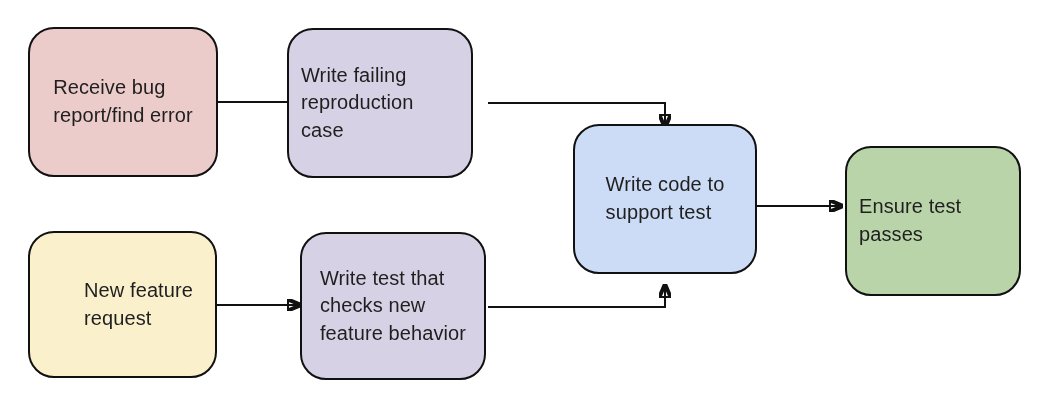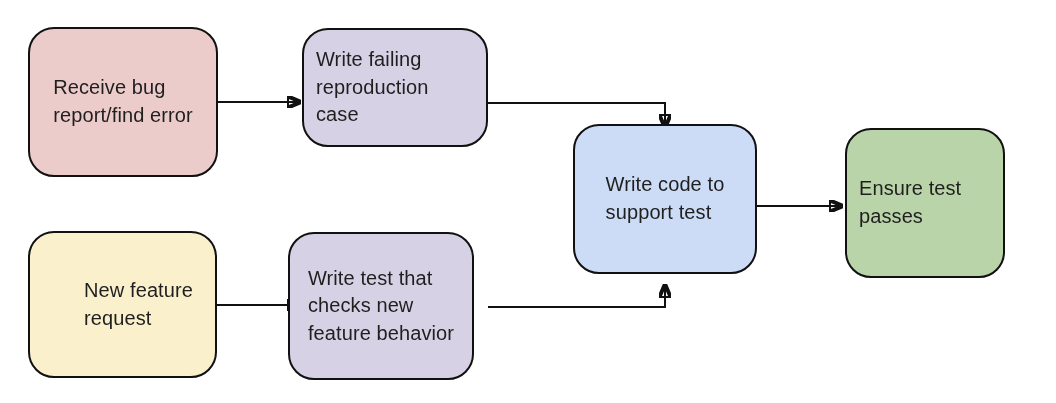--- a/index.html
+++ b/index.html
@@ -28,25 +28,25 @@
     font-size: 20px;
     line-height: 1.38;
     letter-spacing: 0.1px;
   }
   .node .node-label {
     white-space: pre-line;
     padding: 6px 12px;
   }
   
   .node-receive-bug   { left: 28px;  top: 27px;  width: 190px; height: 150px; }
-  .node-write-repro   { left: 302px; top: 28px;  width: 186px; height: 119px; }
+  .node-write-repro   { left: 287px; top: 28px;  width: 186px; height: 150px; }
   .node-new-feature   { left: 28px;  top: 231px; width: 189px; height: 147px; padding-left: 32px; }
-  .node-write-test    { left: 288px; top: 232px; width: 186px; height: 148px; }
+  .node-write-test    { left: 300px; top: 232px; width: 186px; height: 148px; }
   .node-write-code    { left: 573px; top: 124px; width: 184px; height: 150px; }
-  .node-ensure-pass   { left: 845px; top: 128px; width: 160px; height: 150px; }
+  .node-ensure-pass   { left: 845px; top: 146px; width: 176px; height: 150px; }
   .edges-overlay {
     position: absolute;
     left: 0;
     top: 0;
     width: 1056px;
     height: 403px;
     pointer-events: none;
   }
   .edges-overlay path {
     fill: none;

